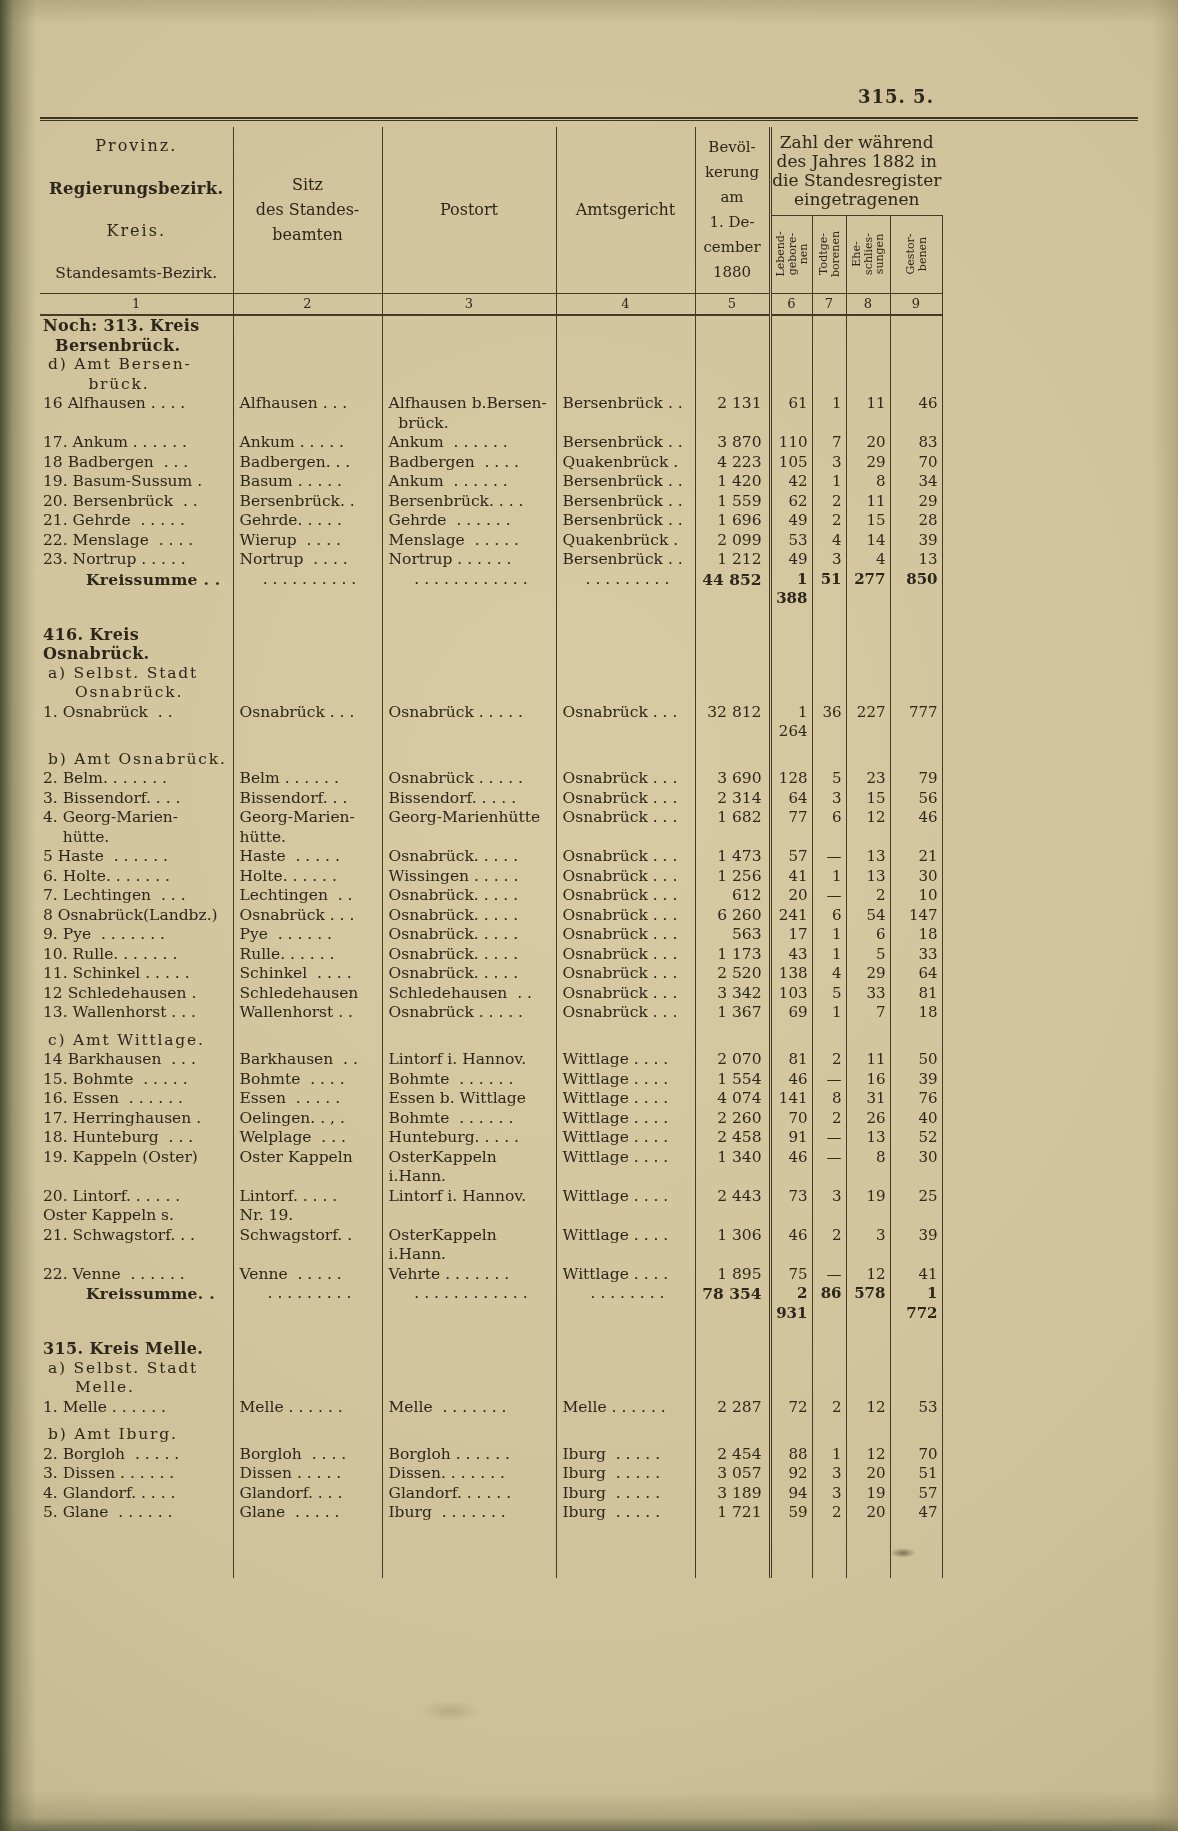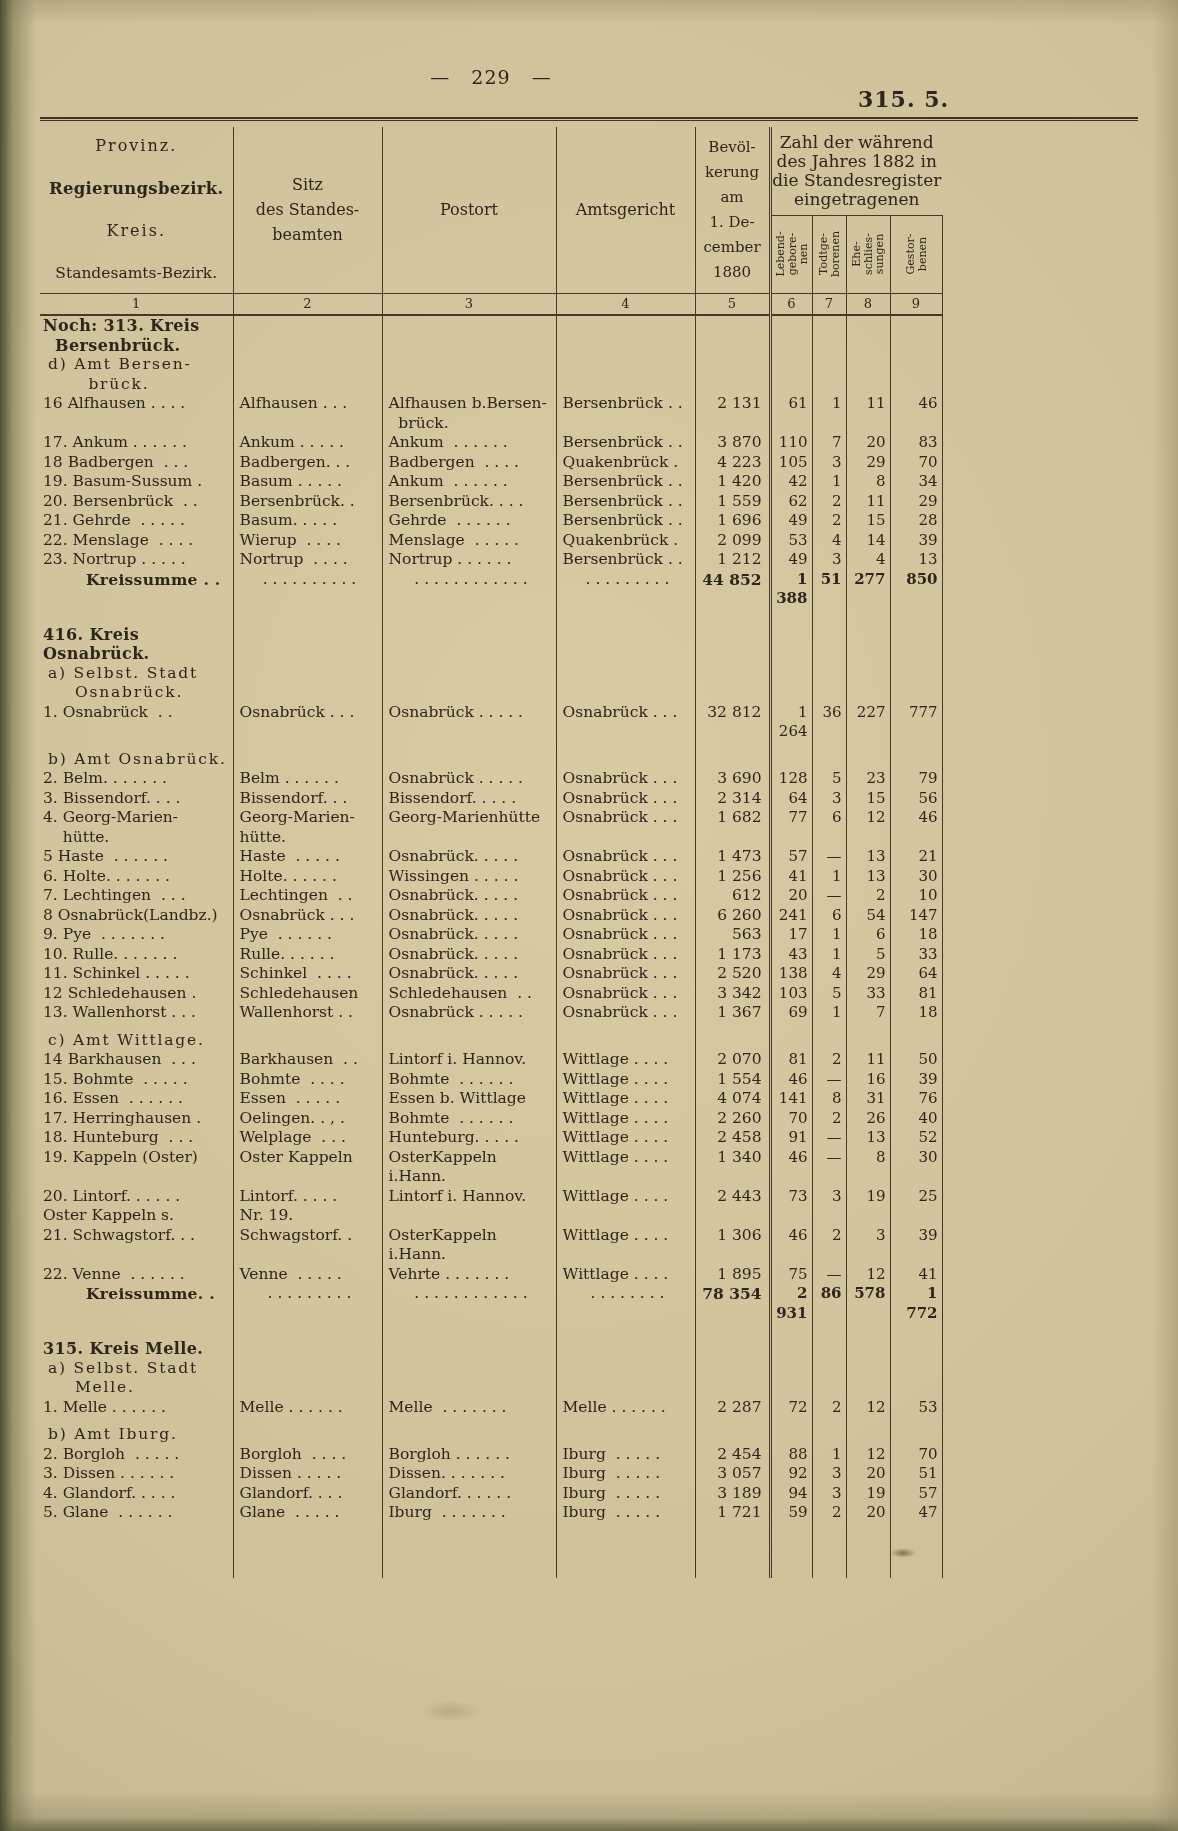--- a/index.html
+++ b/index.html
@@ -21,21 +21,21 @@
   .stain { position: absolute; border-radius: 50%; pointer-events: none; }
   .stain1 { left: 890px; top: 1548px; width: 26px; height: 10px; background: radial-gradient(ellipse, rgba(60,50,30,.55), rgba(60,50,30,0) 70%); }
   .stain2 { left: 420px; top: 1700px; width: 60px; height: 22px; background: radial-gradient(ellipse, rgba(120,108,70,.25), rgba(120,108,70,0) 70%); }
 
   .pagenum {
     position: absolute; top: 66px; left: 40px; width: 902px;
     text-align: center; font-size: 19px; letter-spacing: 1px; word-spacing: 14px;
   }
   .corner {
     position: absolute; top: 86px; left: 858px;
-    font-weight: bold; font-size: 22px; letter-spacing: 1px;
+    font-weight: bold; font-size: 18px; letter-spacing: 1px;
   }
   .toprule {
     position: absolute; left: 40px; top: 117px; width: 1098px; height: 4px;
     border-top: 2px solid #3c3426; border-bottom: 1px solid #3c3426;
   }
 
   table.reg {
     position: absolute; left: 40px; top: 127px; width: 902px;
     border-collapse: collapse; table-layout: fixed;
   }
@@ -76,21 +76,20 @@
   tr.sec td.t0 { font-weight: bold; letter-spacing: .4px; font-size: 16px; }
   tr.sub td.t0 { letter-spacing: 1.8px; padding-left: 8px; margin-left: 37px; }
   tr.sum td { font-weight: bold; }
   tr.sum td.t0 { padding-left: 46px; letter-spacing: .3px; }
   tr.sum td.t1, tr.sum td.t2, tr.sum td.t3 { font-weight: normal; text-align: center; }
 </style>
 </head>
 <body>
 
 <div class="page">
-  <div class="pagenum">— 229 —</div>
   <div class="corner">315. 5.</div>
   <div class="toprule"></div>
 
   <table class="reg">
     <colgroup>
       <col style="width:193px">
         <col style="width:149px">
         <col style="width:174px">
       <col style="width:139px">
         <col style="width:75px">
@@ -233,21 +232,21 @@
           <td class="t2">Bersenbrück. . . .</td>
           <td class="t3">Bersenbrück . .</td>
           <td class="t4">1 559</td>
           <td class="t5">62</td>
           <td class="t6">2</td>
           <td class="t7">11</td>
           <td class="t8">29</td>
         </tr>
         <tr class="data">
           <td class="t0">21. Gehrde  . . . . .</td>
-          <td class="t1">Basum. . . . .</td>
+          <td class="t1">Gehrde. . . . .</td>
           <td class="t2">Gehrde  . . . . . .</td>
           <td class="t3">Bersenbrück . .</td>
           <td class="t4">1 696</td>
           <td class="t5">49</td>
           <td class="t6">2</td>
           <td class="t7">15</td>
           <td class="t8">28</td>
         </tr>
         <tr class="data">
           <td class="t0">22. Menslage  . . . .</td>

